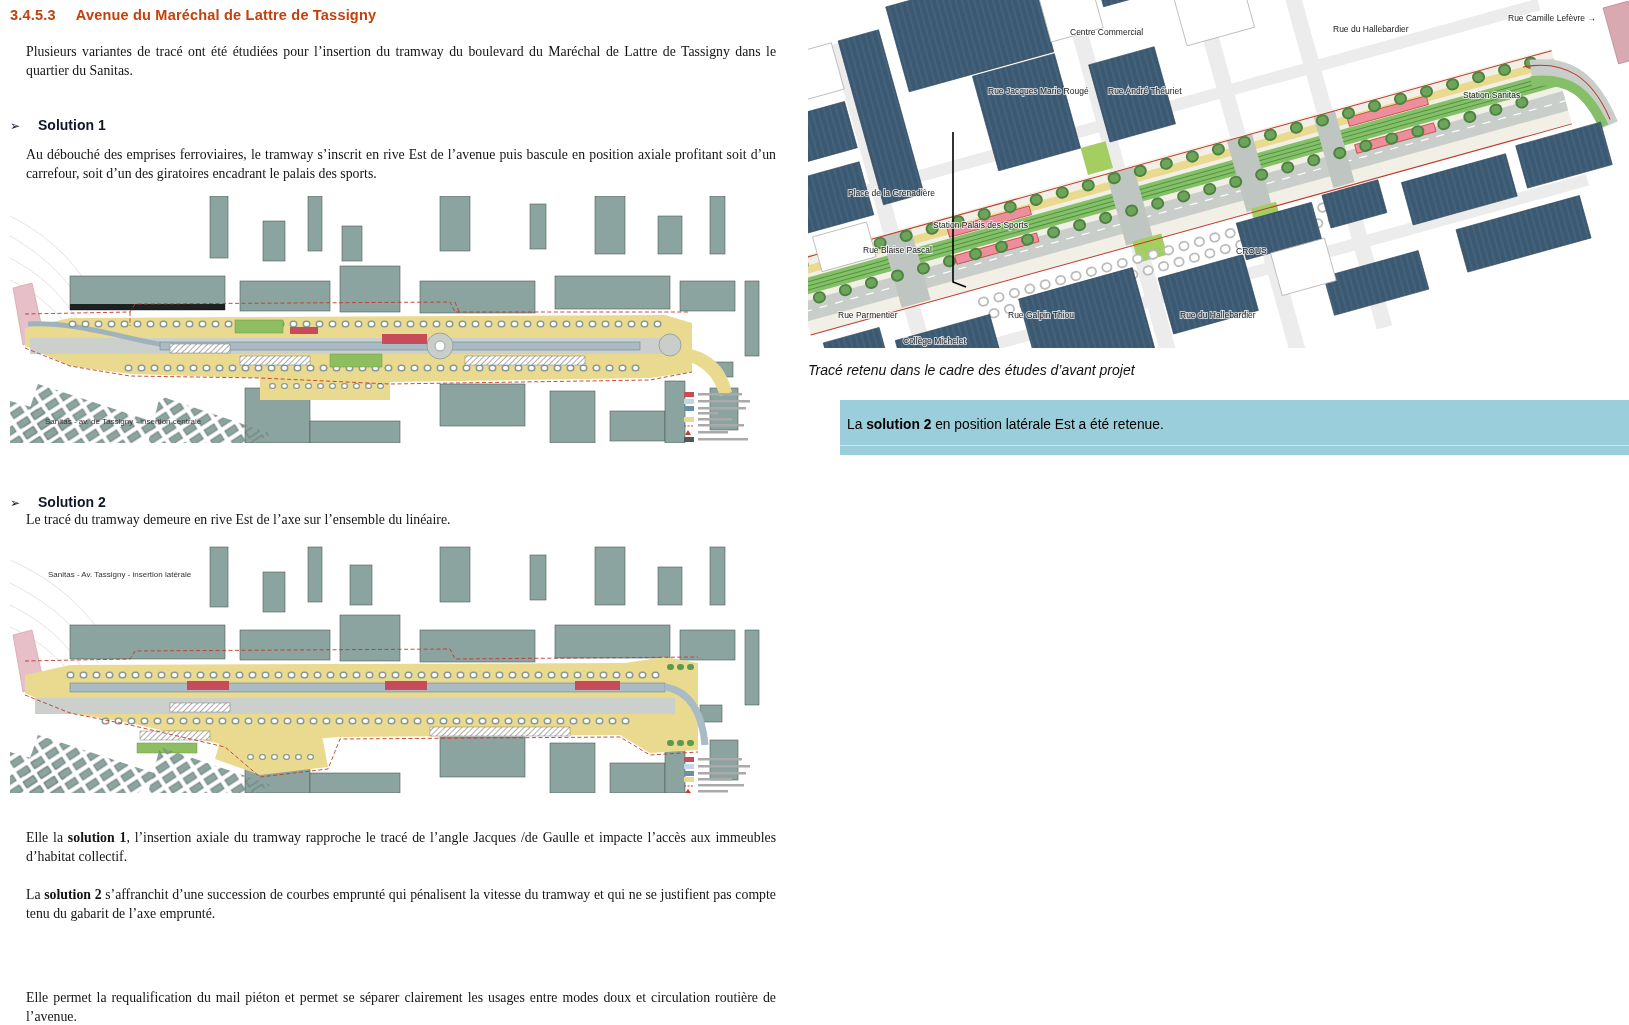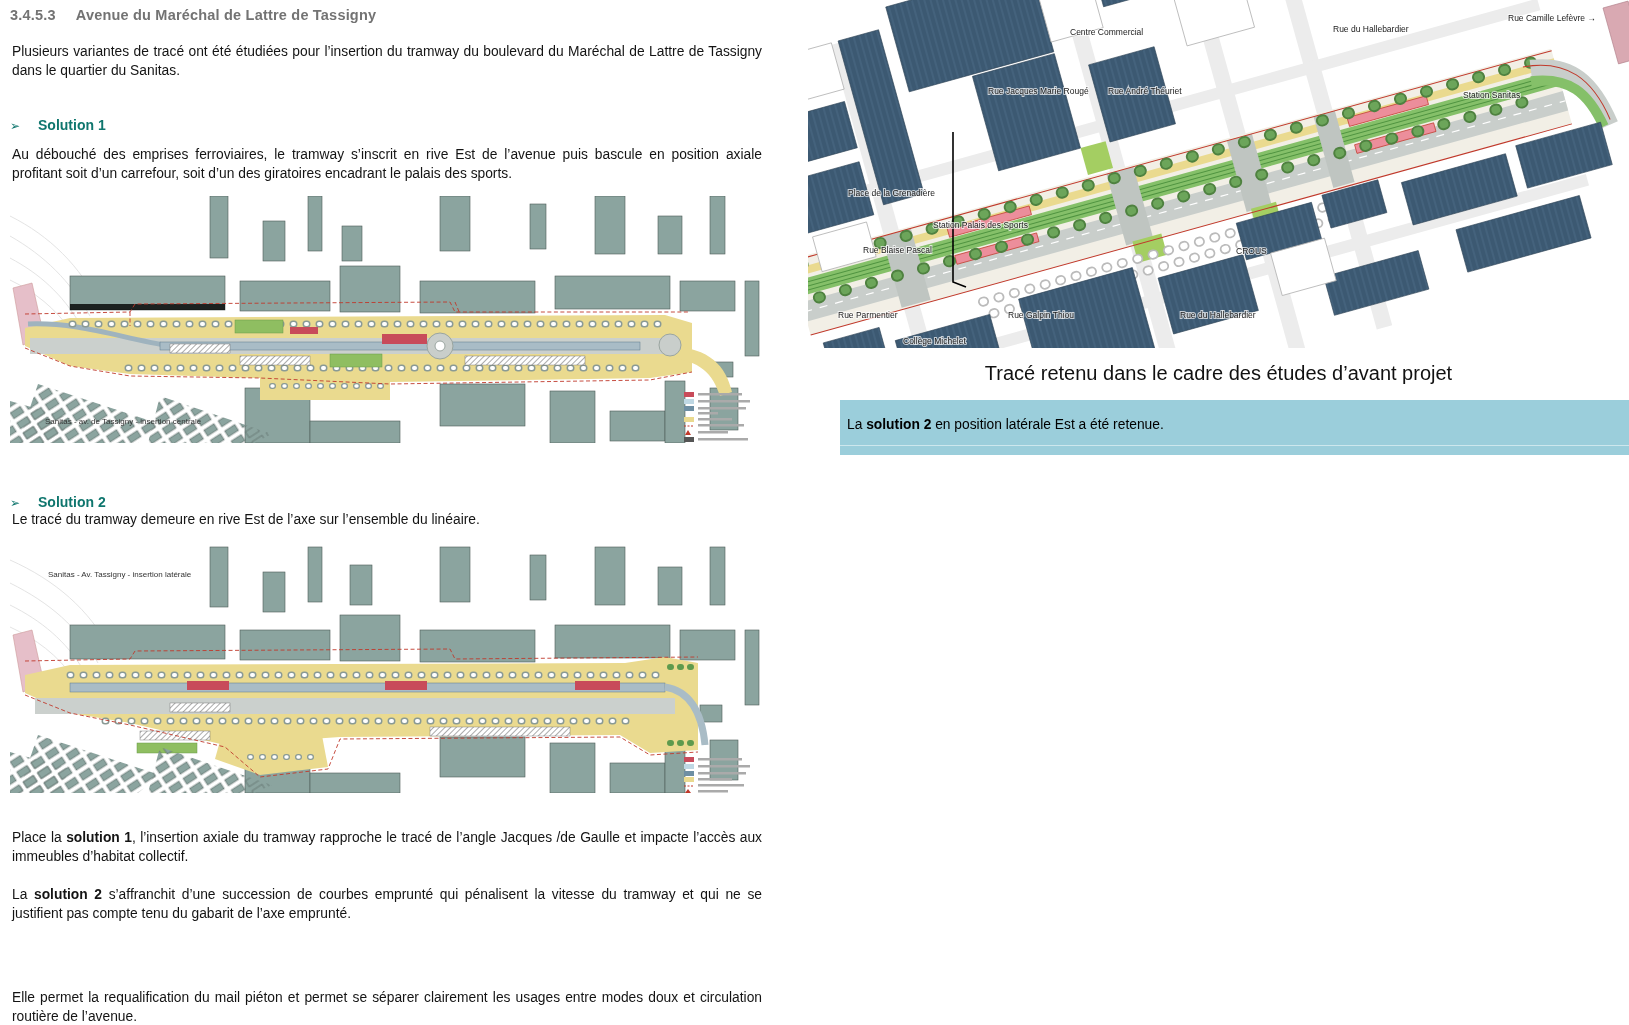--- a/index.html
+++ b/index.html
@@ -4,37 +4,37 @@
 <style>
   html,body{margin:0;padding:0;}
   body{
     width:1629px;height:1025px;position:relative;background:#ffffff;
     font-family:"Liberation Sans", sans-serif;color:#111;overflow:hidden;
   }
   .abs{position:absolute;}
   
   .heading{
     left:10px;top:7px;width:760px;font-size:14.5px;font-weight:bold;
-    color:#737373;letter-spacing:.2px;
+    color:#c2410c;letter-spacing:.2px;
   }
   .heading .num{margin-right:20px;}
   .para{
-    left:12px;width:750px;font-size:13.8px;line-height:1.4;text-align:justify;color:#141414;
-  }
-  .sol-head{left:10px;width:750px;font-size:14px;font-weight:bold;color:#0f766e;}
+    left:26px;width:750px;font-size:13.8px;line-height:1.4;text-align:justify;color:#141414;font-family:Liberation Serif, serif;
+  }
+  .sol-head{left:10px;width:750px;font-size:14px;font-weight:bold;color:#0f172a;}
   .sol-head .arrow{display:inline-block;width:28px;font-size:12px;font-weight:normal;}
   
   .mapbox{background:#ffffff;}
   svg text{font-family:"Liberation Sans",sans-serif;}
   .street-label{font-size:8.5px;fill:#1a1a1a;paint-order:stroke;stroke:rgba(255,255,255,.7);stroke-width:2px;}
   .map-title{font-size:8px;fill:#333;}
   
   .caption{
-    left:808px;top:362px;width:821px;text-align:center;font-size:20px;
-    color:#111;
+    left:808px;top:362px;width:821px;text-align:left;font-size:14px;
+    font-style:italic;color:#111;
   }
   .callout{
     left:840px;top:400px;width:809px;height:55px;background:#9bcedb;
   }
   .callout .line{position:absolute;left:0;right:0;bottom:9px;height:1px;background:rgba(255,255,255,.5);}
   .callout .txt{position:absolute;left:7px;top:17px;font-size:13.8px;color:#000;}
   b{font-weight:bold;}
 </style>
 </head>
 <body>
@@ -244,21 +244,21 @@
       <rect x="688" y="233" width="34" height="2.5" fill="#aaa"></rect>
     <line x1="674" y1="241" x2="684" y2="241" stroke="#c0392b" stroke-width="1" stroke-dasharray="2 1.5"></line>
       <rect x="688" y="239" width="46" height="2.5" fill="#aaa"></rect>
     <polygon points="678,244 681,248 675,248" fill="#c0392b"></polygon>
       <rect x="688" y="245" width="30" height="2.5" fill="#aaa"></rect>
   </g>
   <text x="38" y="32" class="map-title">Sanitas - Av. Tassigny - insertion latérale</text>
 </svg>
 
 <div class="abs para" style="top:828px;">
-  <span>Place la </span><b>solution 1</b><span>, l’insertion axiale du tramway rapproche le tracé de l’angle Jacques /de Gaulle et impacte l’accès aux immeubles d’habitat collectif.</span>
+  <span>Elle la </span><b>solution 1</b><span>, l’insertion axiale du tramway rapproche le tracé de l’angle Jacques /de Gaulle et impacte l’accès aux immeubles d’habitat collectif.</span>
 </div>
 <div class="abs para" style="top:885px;">
   <span>La </span><b>solution 2</b><span> s’affranchit d’une succession de courbes emprunté qui pénalisent la vitesse du tramway et qui ne se justifient pas compte tenu du gabarit de l’axe emprunté.</span>
 </div>
 <div class="abs para" style="top:941px;margin-top:47px;">Elle permet la requalification du mail piéton et permet se séparer clairement les usages entre modes doux et circulation routière de l’avenue.</div>
 
 <svg class="abs mapbox" style="left:808px;top:0;" width="821" height="348" viewBox="0 0 821 348">
   <defs>
     <pattern id="navyhatch" width="6" height="6" patternUnits="userSpaceOnUse">
       <rect width="6" height="6" fill="#3c5972"></rect>

